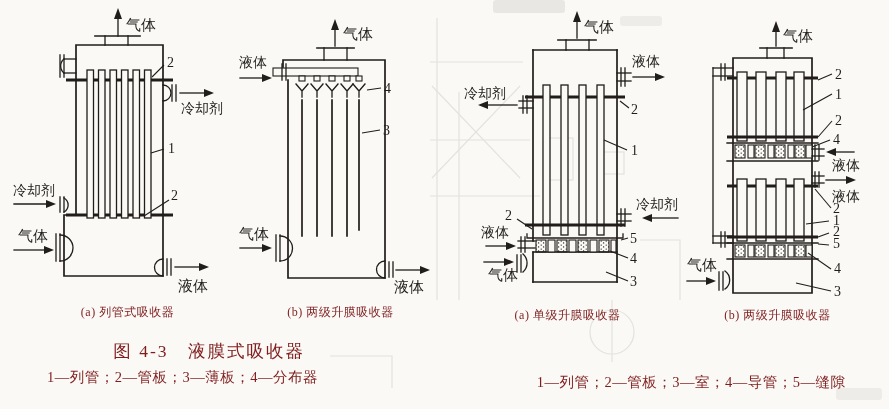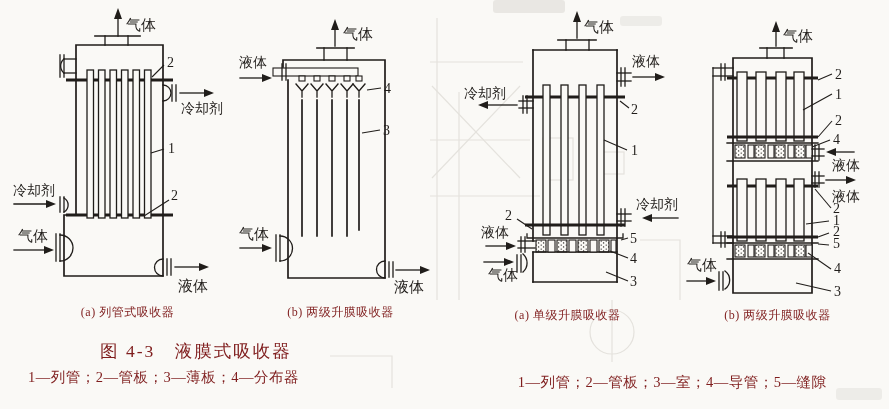--- a/index.html
+++ b/index.html
@@ -15,22 +15,22 @@
   .plate{stroke:#201d1a;stroke-width:3.2;fill:none;stroke-linecap:butt;}
   .thin{stroke:#201d1a;stroke-width:1.1;fill:none;}
   .tube{fill:#faf9f6;stroke:#201d1a;stroke-width:1.3;}
   .stub{fill:#faf9f6;stroke:#201d1a;stroke-width:1.1;}
   .ah{fill:#201d1a;stroke:none;}
   text{fill:#201d1a;}
   .t15{font-size:15px;}
   .t14{font-size:14px;}
   .num{font-size:14px;}
   .cap{position:absolute;text-align:center;font-size:12px;letter-spacing:.5px;white-space:nowrap;}
-  .figtitle{position:absolute;text-align:left;font-size:17.5px;letter-spacing:2px;white-space:nowrap;}
-  .figlegend{position:absolute;text-align:center;font-size:14.5px;letter-spacing:.5px;white-space:nowrap;}
+  .figtitle{position:absolute;text-align:right;font-size:17.5px;letter-spacing:2px;white-space:nowrap;}
+  .figlegend{position:absolute;text-align:center;font-size:14.5px;letter-spacing:.5px;white-space:nowrap;margin-left:19px;}
   .ghost{opacity:.3;}
 </style>
 </head>
 <body>
 
 <div class="stage">
 
   <svg class="ghost" style="left:0;top:0" width="889" height="409" viewBox="0 0 889 409">
     <g stroke="#b3aea4" stroke-width="1.2" fill="none">
       <line x1="437" y1="18" x2="437" y2="300"></line>

